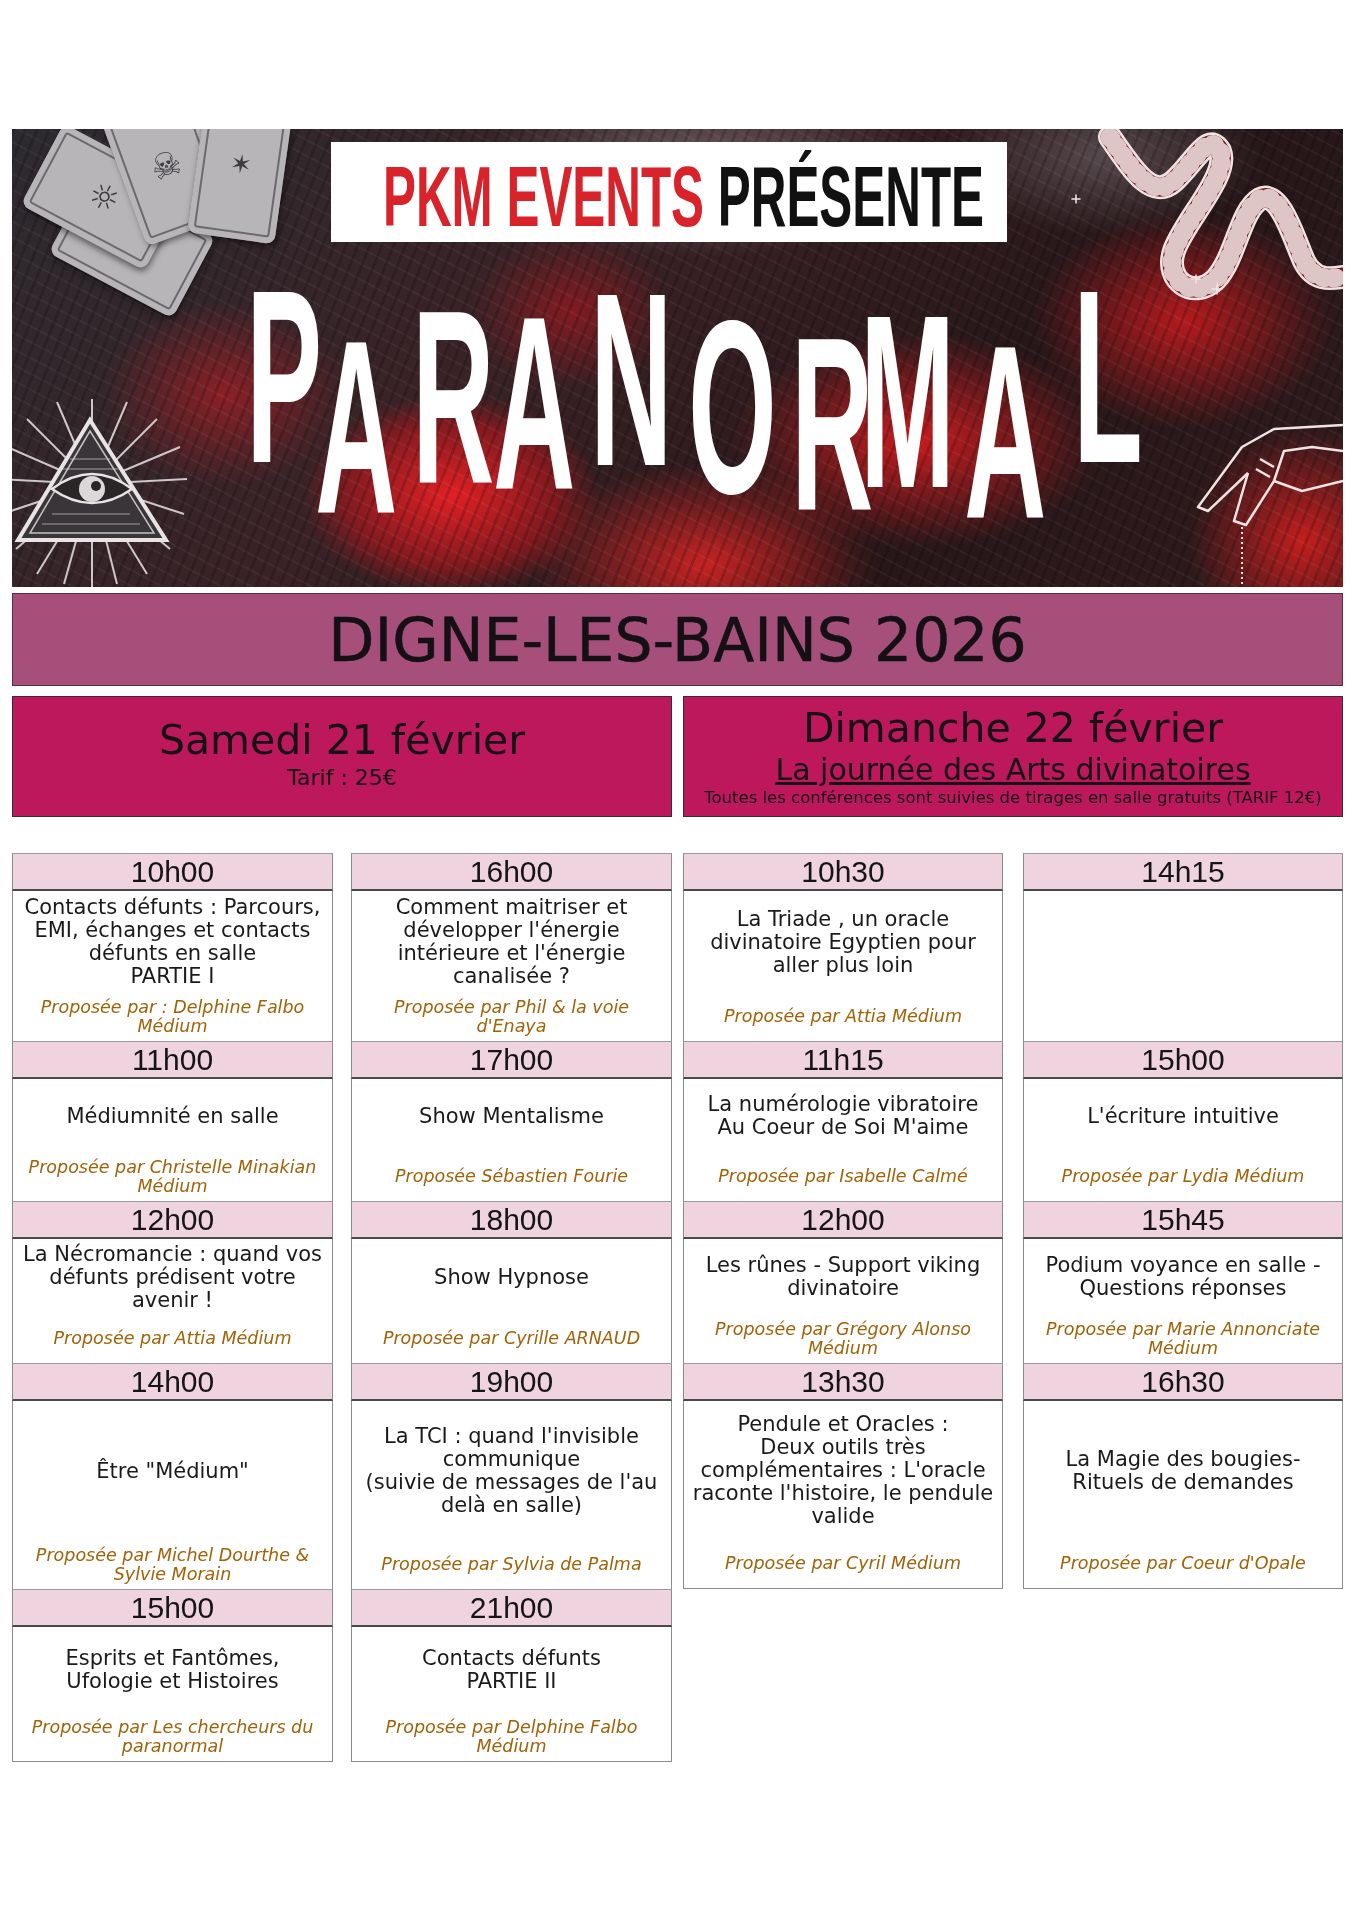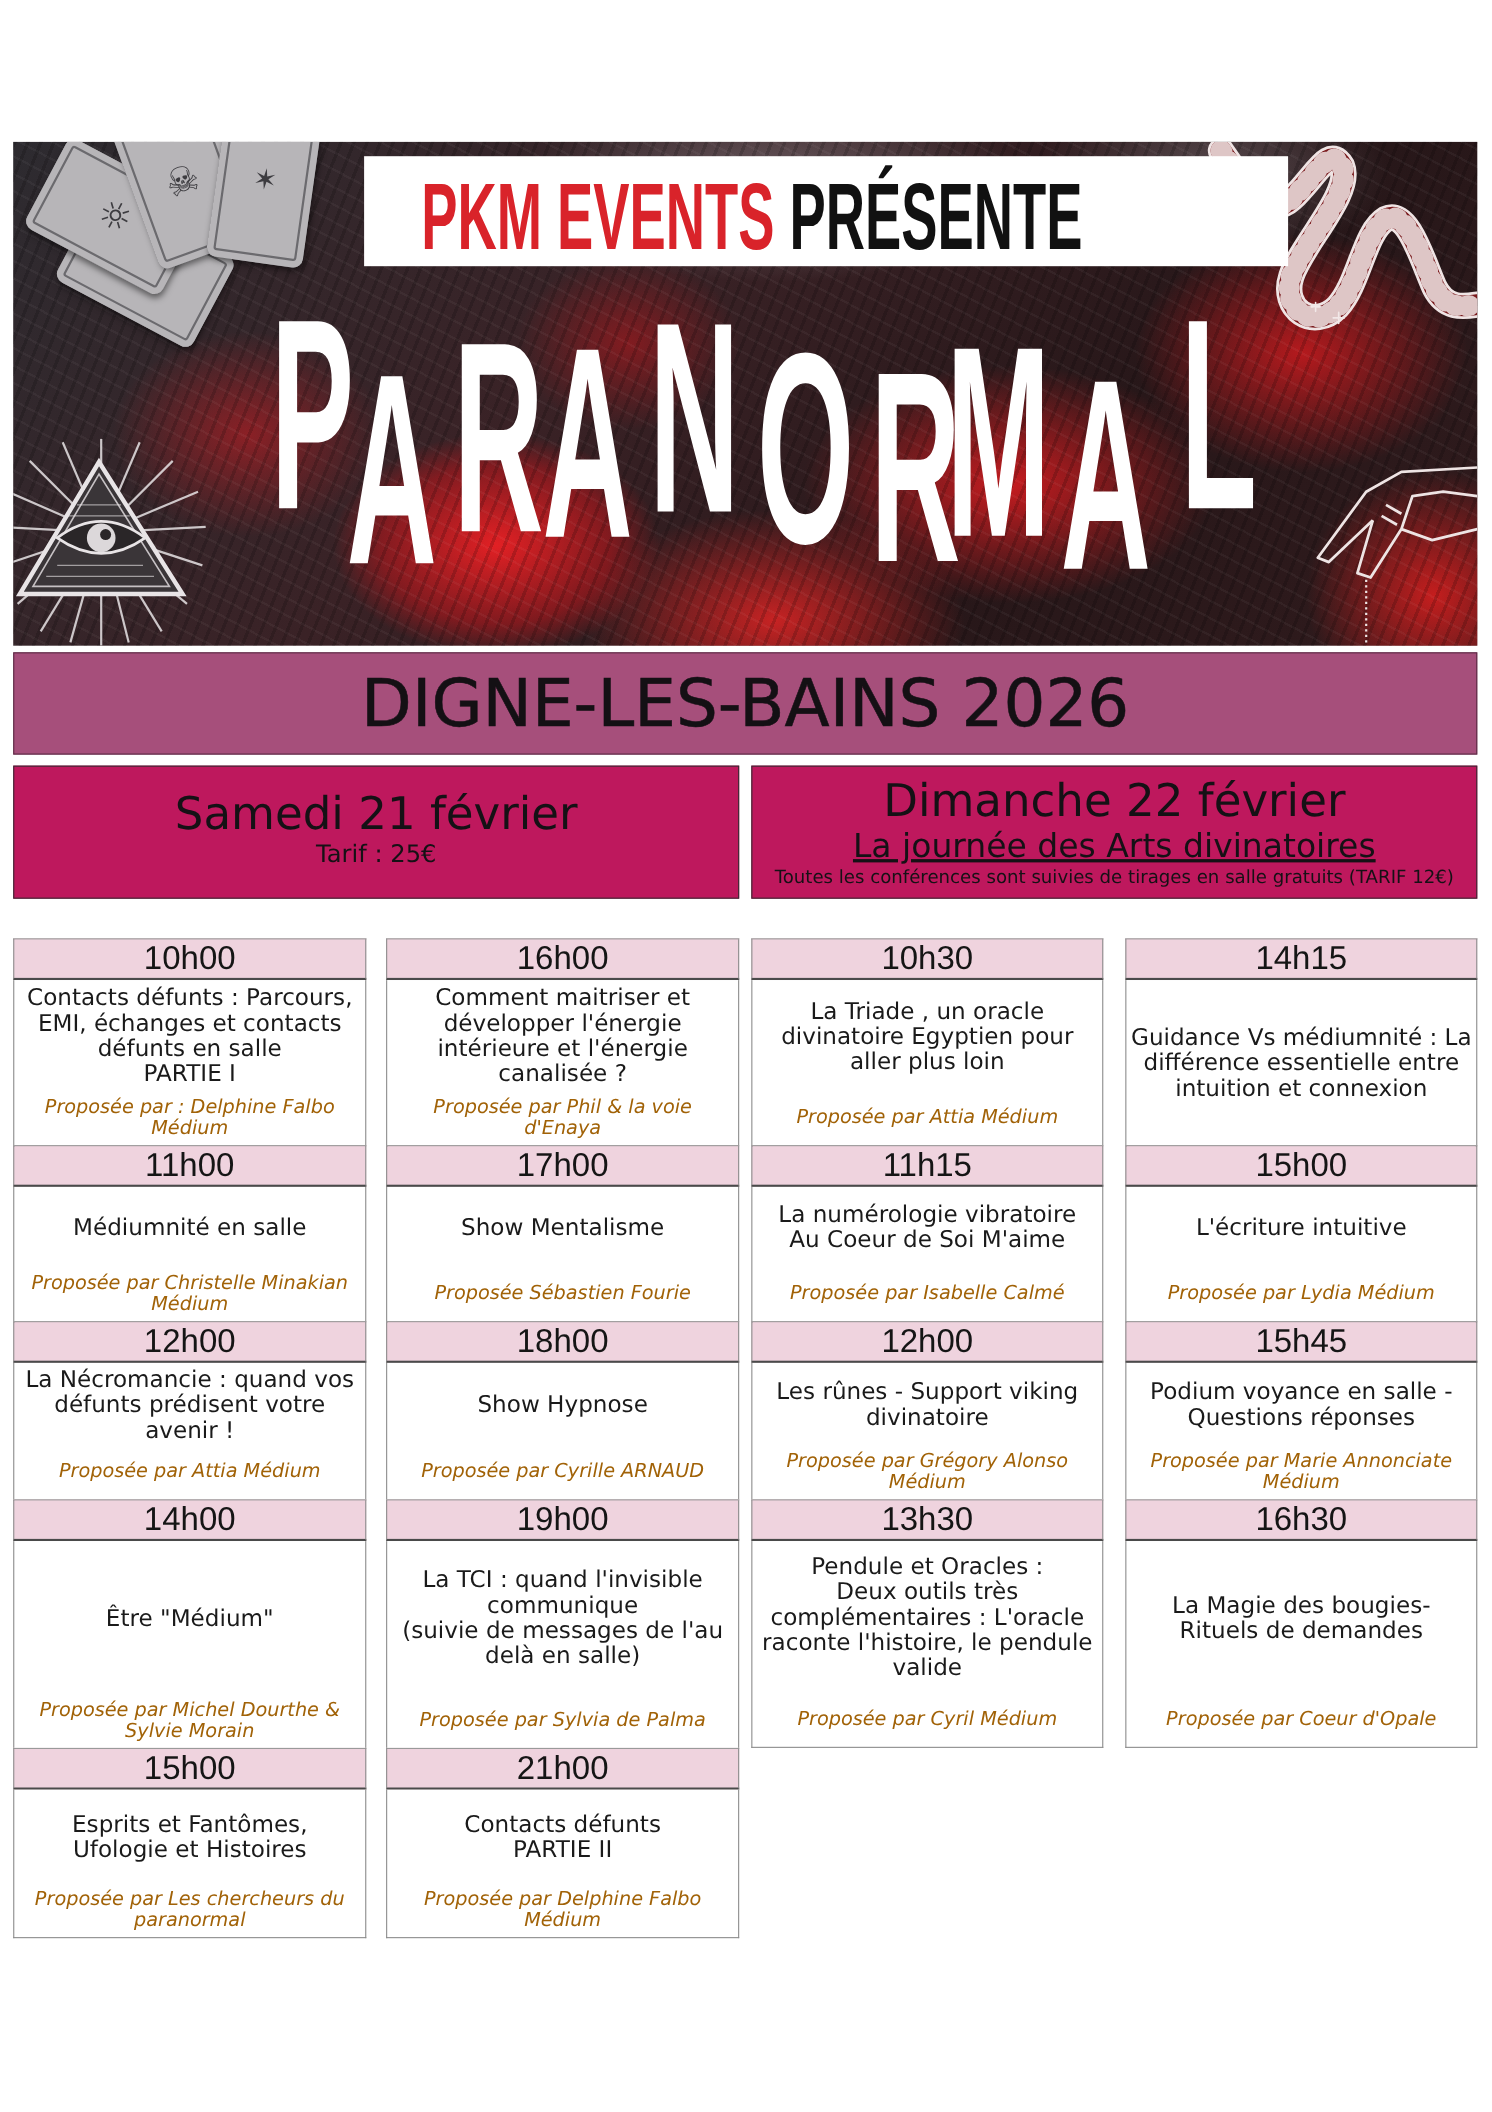--- a/index.html
+++ b/index.html
@@ -19,21 +19,21 @@
       radial-gradient(ellipse 220px 110px at 82% 6%, rgba(115,105,110,.6), transparent 72%),
       radial-gradient(ellipse 240px 140px at 52% 95%, rgba(225,36,36,.85), transparent 72%),
       radial-gradient(ellipse 160px 160px at 97% 90%, rgba(222,30,30,.85), transparent 72%),
       radial-gradient(ellipse 140px 110px at 42% 40%, rgba(160,25,30,.7), transparent 72%),
       linear-gradient(135deg, #2d2b30 0%, #3a2226 40%, #271719 70%, #301b1d 100%);
   }
   .card { position:absolute; background:#b7b5b8; border-radius:9px;
           box-shadow: inset 0 0 0 6px #b7b5b8, inset 0 0 0 8px #6b6a6e, 2px 3px 6px rgba(0,0,0,.5);
           display:flex; align-items:center; justify-content:center; color:#3d3c40; font-size:34px; }
   .banner svg { position:absolute; left:0; top:0; }
-  .pkm-box { position:absolute; left:319px; top:13px; width:840px; height:100px; background:#ffffff; }
+  .pkm-box { position:absolute; left:319px; top:13px; width:676px; height:100px; background:#ffffff; }
   .pkm-box svg { position:absolute; left:0; top:0; }
 
   
   .band { position:absolute; left:12px; top:593px; width:1329px; height:91px; background:#a64f7b;
           border:1px solid #5b2c45; text-align:center; }
   .band-title { font-size:60px; line-height:93px; color:#141014; -webkit-text-stroke:0.5px #141014; }
 
   
   .day-header { position:absolute; top:696px; height:119px; background:#be185d;
                 border:1px solid #3a2a33; text-align:center; }
@@ -257,23 +257,20 @@
 Deux outils très
 complémentaires : L'oracle
 raconte l'histoire, le pendule
 valide</div>
       <div class="slot-by">Proposée par Cyril Médium</div>
     </div>
   </div>
 <div class="col col-sun-b">
     <div class="slot-time">14h15</div>
     <div class="slot-body r0">
-      <div class="slot-title">Guidance Vs médiumnité : La
-différence essentielle entre
-intuition et connexion</div>
     </div>
     <div class="slot-time">15h00</div>
     <div class="slot-body r1">
       <div class="slot-title">L'écriture intuitive</div>
       <div class="slot-by">Proposée par Lydia Médium</div>
     </div>
     <div class="slot-time">15h45</div>
     <div class="slot-body r2">
       <div class="slot-title">Podium voyance en salle -
 Questions réponses</div>

